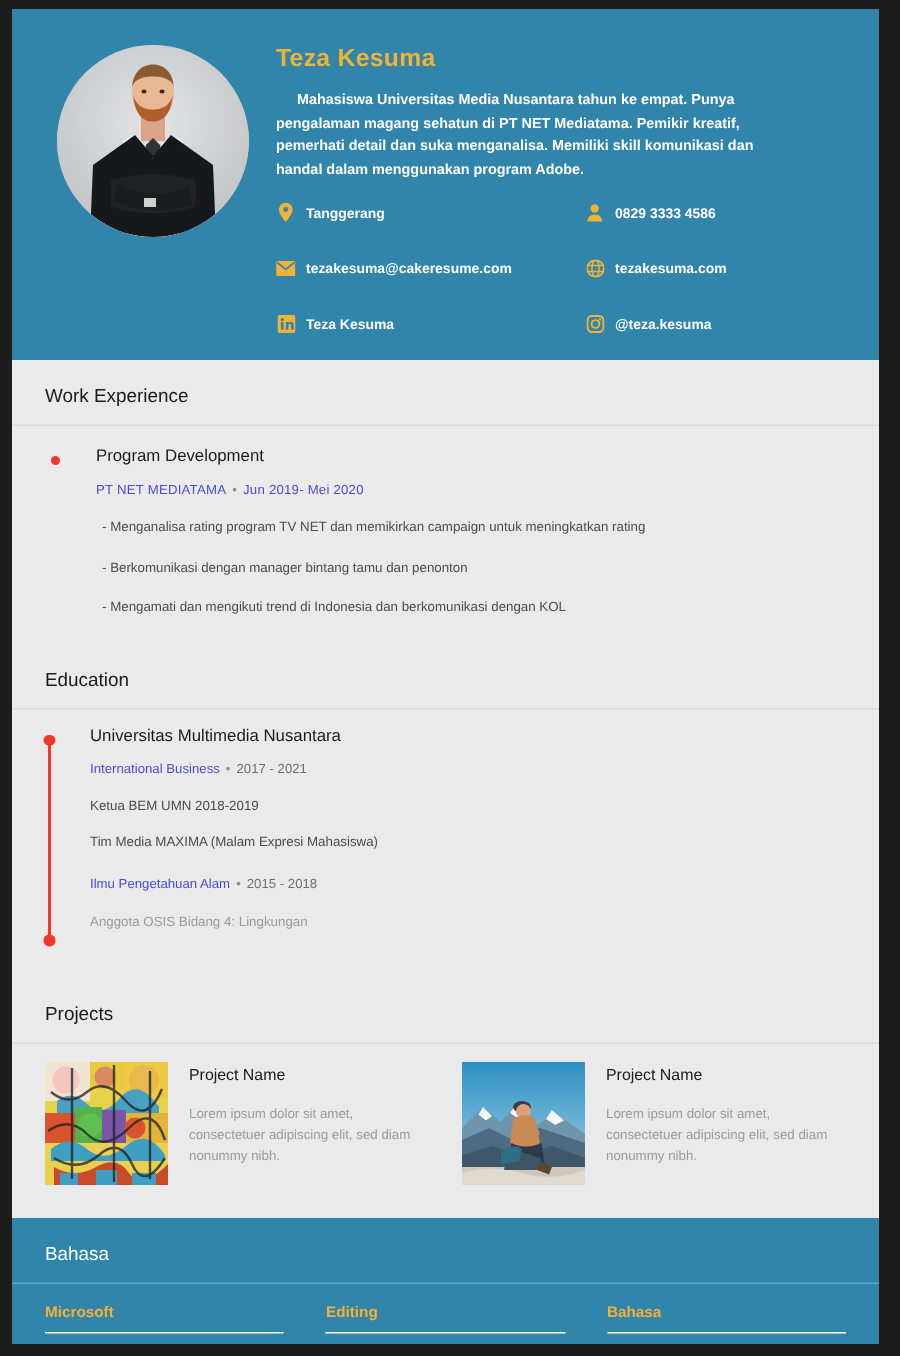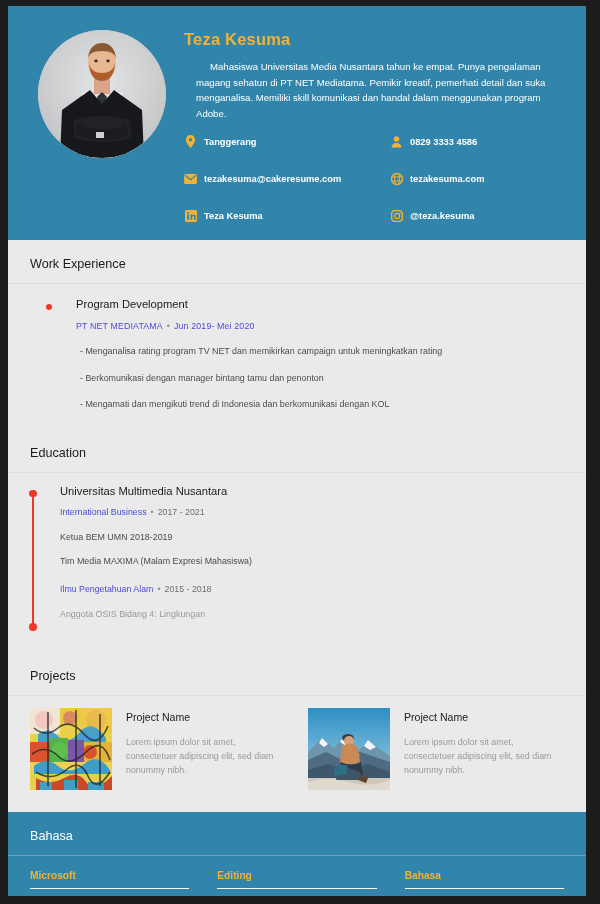--- a/index.html
+++ b/index.html
@@ -56,24 +56,24 @@
     color: #f2b237;
     font-size: 16.5px;
     font-weight: bold;
     letter-spacing: .2px;
     margin: 0 0 10px 0;
   }
 
   .summary {
     color: #ffffff;
     font-size: 9.6px;
-    font-weight: normal;
+    font-weight: bold;
     line-height: 1.62;
     text-indent: 14px;
-    margin: 0 0 14px 12px;
+    margin: 0 0 14px 0;
     max-width: 350px;
   }
 
   .contacts {
     display: grid;
     grid-template-columns: 182px 1fr;
     row-gap: 11px;
     column-gap: 4px;
     max-width: 360px;
     gap: 24px;
@@ -380,21 +380,21 @@
           <span>@teza.kesuma</span>
         </div>
 
       </div>
     </div>
   </div>
 
   <div class="section">
     <div class="section-head">Work Experience</div>
     <div class="rule"></div>
-    <div class="section-body" style="padding-left:16px;padding-right:22px;">
+    <div class="section-body" style="padding-left:4px;padding-right:22px;">
       <div class="we-item">
         <div class="we-marker">
           <span class="dot-red"></span>
         </div>
         <div class="we-content">
           <div class="role-title">Program Development</div>
           <div class="role-meta">
             <span>PT NET MEDIATAMA</span><span class="sep">•</span><span class="dates">Jun 2019- Mei 2020</span>
           </div>
           <p class="bullet-line">- Menganalisa rating program TV NET dan memikirkan campaign untuk meningkatkan rating</p>

